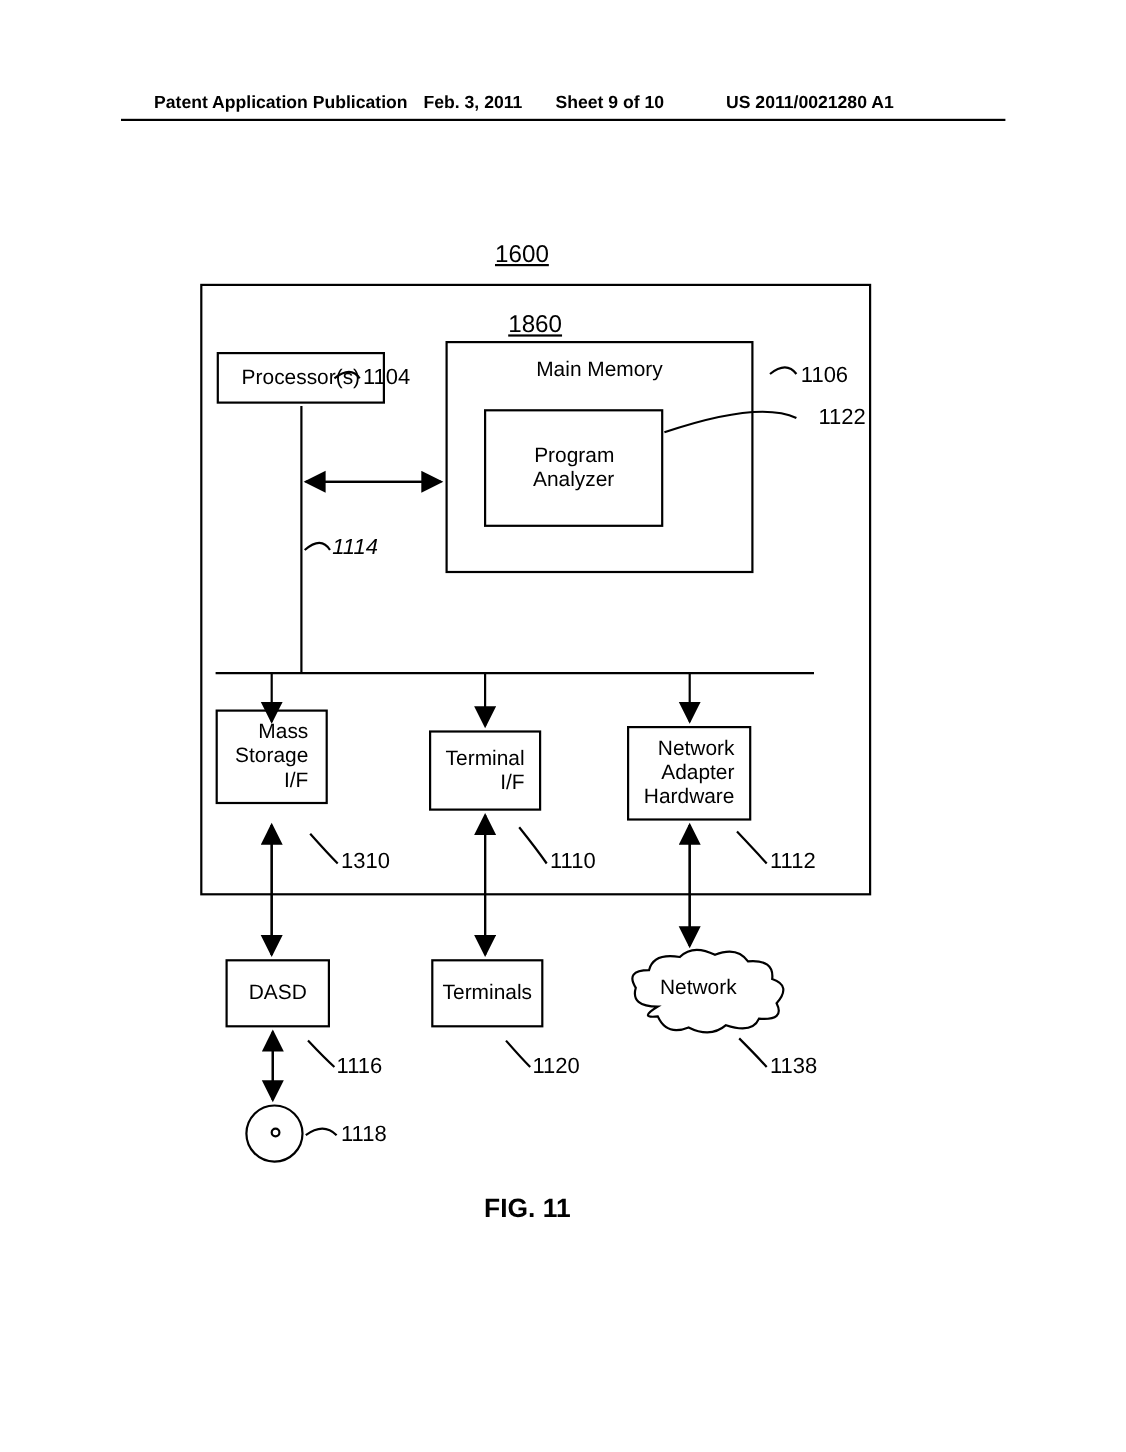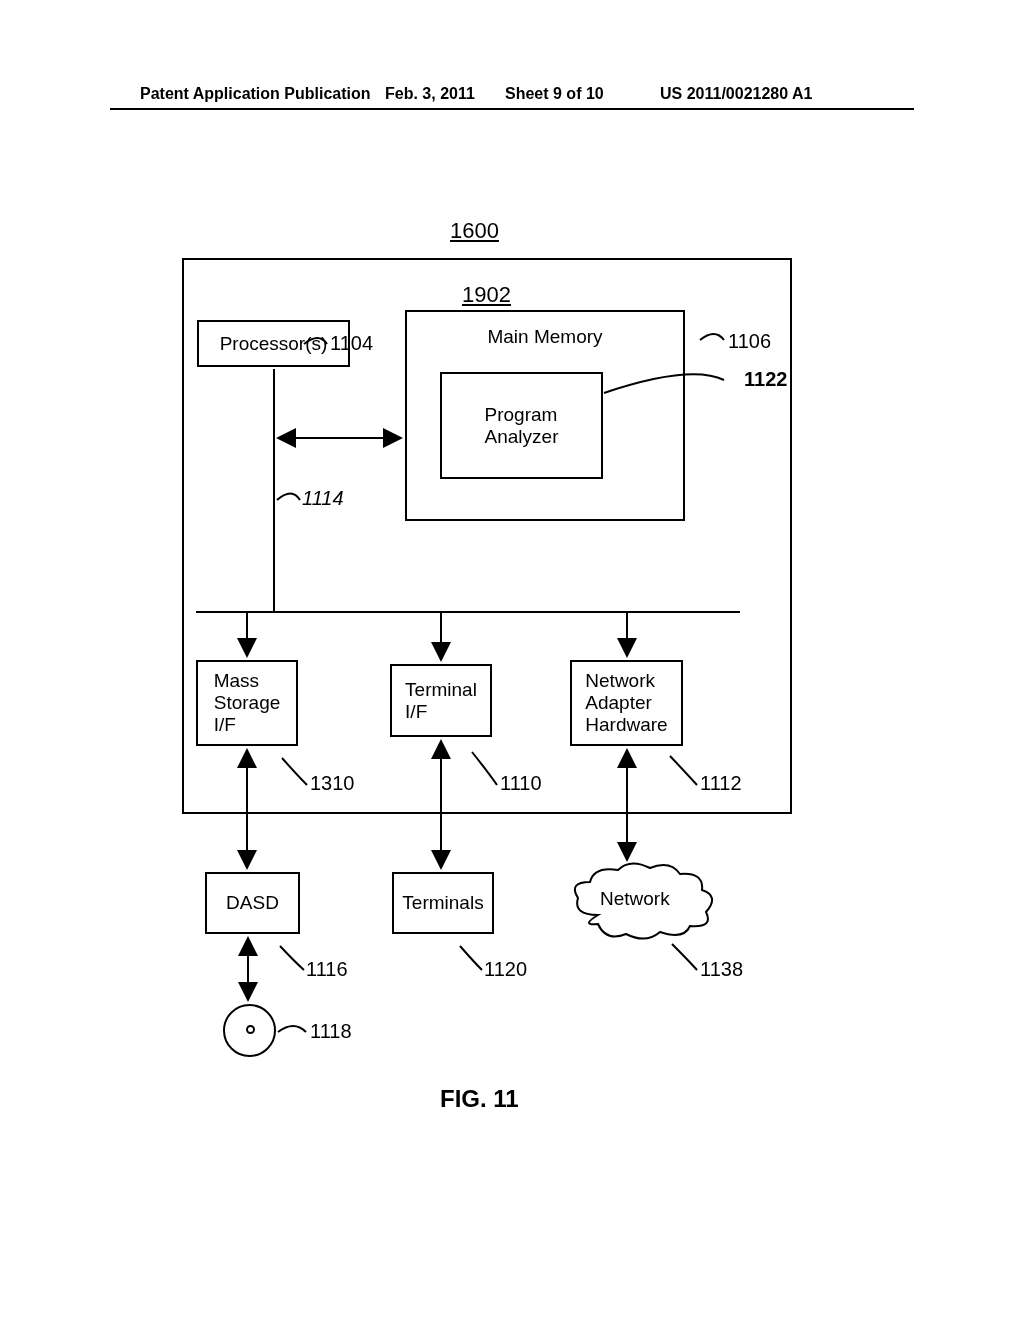--- a/index.html
+++ b/index.html
@@ -52,33 +52,33 @@
     top: 282px;
     left: 462px;
     font-size: 22px;
     text-decoration: underline;
   }
 
   .box {
     position: absolute;
     border: 2px solid #000;
     background: #fff;
-    text-align: left;
+    text-align: right;
     display: flex;
     align-items: center;
     justify-content: center;
     font-size: 19px;
     line-height: 1.15;
   }
 
   .proc-box { top: 320px; left: 197px; width: 153px; height: 47px; }
   .mem-box  { top: 310px; left: 405px; width: 280px; height: 211px; align-items: flex-start; padding-top: 14px; }
   .prog-box { top: 372px; left: 440px; width: 163px; height: 107px; }
 
-  .mass-box { top: 660px; left: 196px; width: 102px; height: 86px; }
+  .mass-box { top: 645px; left: 196px; width: 102px; height: 86px; }
   .term-box { top: 664px; left: 390px; width: 102px; height: 73px; }
   .net-box  { top: 660px; left: 570px; width: 113px; height: 86px; }
 
   .dasd-box  { top: 872px; left: 205px; width: 95px; height: 62px; }
   .terms-box { top: 872px; left: 392px; width: 102px; height: 62px; }
 
   .cloud {
     position: absolute;
     top: 860px; left: 568px; width: 150px; height: 82px;
   }
@@ -132,21 +132,21 @@
   <span class="pubdate">Feb. 3, 2011</span>
   <span class="sheet">Sheet 9 of 10</span>
   <span class="pubnum">US 2011/0021280 A1</span>
 </div>
 <div class="hrule"></div>
 
 <div class="sys-num">1600</div>
 
 <div class="outer-box"></div>
 
-<div class="cpu-num">1902</div>
+<div class="cpu-num">1860</div>
 
 <div class="box proc-box">
   <span>Processor(s)</span>
 </div>
 
 <div class="box mem-box">
   <span>Main Memory</span>
 </div>
 
 <div class="box prog-box">
@@ -181,21 +181,21 @@
     <path d="M30 55 Q5 55 10 38 Q0 22 22 22 Q26 6 50 10 Q62 -2 82 8 Q102 0 112 14 Q136 12 134 30 Q152 36 138 52 Q146 68 122 66 Q116 80 92 72 Q78 84 58 74 Q38 82 30 64 Q12 66 30 55 Z" fill="none" stroke="#000" stroke-width="2"></path>
   </svg>
 </div>
 <div class="cloud-label">Network</div>
 
 <div class="disc"></div>
 <div class="disc-hole"></div>
 
 <div class="ref" style="top:332px; left:330px;">1104</div>
 <div class="ref" style="top:330px; left:728px;">1106</div>
-<div class="ref" style="top:368px; left:744px;font-weight:bold;">1122</div>
+<div class="ref" style="top:368px; left:744px;">1122</div>
 <div class="ref" style="top:487px; left:302px;font-style:italic;">1114</div>
 <div class="ref" style="top:772px; left:310px;">1310</div>
 <div class="ref" style="top:772px; left:500px;">1110</div>
 <div class="ref" style="top:772px; left:700px;">1112</div>
 <div class="ref" style="top:958px; left:306px;">1116</div>
 <div class="ref" style="top:958px; left:484px;">1120</div>
 <div class="ref" style="top:958px; left:700px;">1138</div>
 <div class="ref" style="top:1020px; left:310px;">1118</div>
 
 <div class="fig-cap">FIG. 11</div>

